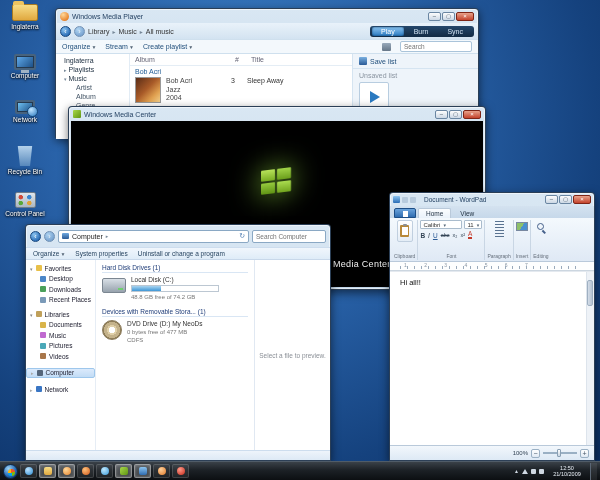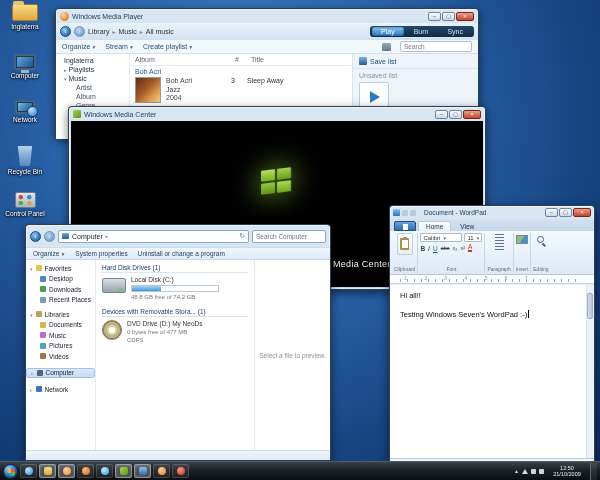--- a/index.html
+++ b/index.html
@@ -114,21 +114,21 @@
   .dvd-ico { width:20px; height:20px; border-radius:50%; flex:none; border:1px solid #8a7a5a;
     background:radial-gradient(circle, #fff 0 3px, #e0d0a8 3px 5px, #c4b28a 5px 8px, #907e58 8px 11px); }
   .drive-info { line-height:8px; }
   .capbar { width:88px; height:7px; border:1px solid #bcc7d2; background:#fff; margin:1px 0; }
   .capfill { width:34%; height:100%; background:linear-gradient(#a8d4f0,#3f97d6); }
   .free-text { color:#777; font-size:6px; }
   .exp-preview { width:76px; border-left:1px solid #e0e8f2; display:flex; align-items:center; justify-content:center; text-align:center; color:#8a8f96; padding:4px; }
   .exp-status { height:10px; background:linear-gradient(#eef4fb,#dde9f5); border-top:1px solid #cdddee; }
 
   
-  #wordpad { left:389px; top:205px; width:206px; height:269px; z-index:4; display:flex; flex-direction:column; }
+  #wordpad { left:389px; top:192px; width:206px; height:269px; z-index:4; display:flex; flex-direction:column; }
   .wp-titlebar { height:13px; display:flex; align-items:center; gap:2px; padding:0 3px; font-size:6.5px; color:#1c3a5c; }
   .qat-ico { width:7px; height:7px; border-radius:1px; background:linear-gradient(#8cc4f0,#2a6cb5); }
   .qat-mini { width:6px; height:6px; border-radius:1px; background:#b8cbdd; }
   .wp-title { margin-left:6px; }
   .wp-tabs { height:12px; display:flex; align-items:flex-end; gap:2px; padding:0 4px; background:linear-gradient(#d4e2f0,#c6d8ea); }
   .wp-appbtn { width:22px; height:10px; border-radius:2px 2px 0 0; background:linear-gradient(#6aa3dc,#2f6cb0); border:1px solid #1d4e86; position:relative; }
   .wp-appbtn::after { content:""; position:absolute; left:8px; top:2px; width:5px; height:6px; background:#fff; }
   .wp-tab { padding:1px 7px; font-size:6.5px; color:#234; border-radius:2px 2px 0 0; }
   .wp-tab.active { background:linear-gradient(#fbfdff,#eaf2fa); border:1px solid #b9c9da; border-bottom:none; }
   .ribbon { height:44px; display:flex; background:linear-gradient(#f4f9fd,#dfe9f5); border-bottom:1px solid #b9c9da; padding:2px 1px 1px 2px; }
@@ -468,21 +468,20 @@
         <span class="find-icon"></span>
         <div class="rlabel">Editing</div>
       </div>
     </div>
     <div class="ruler">
       <span class="ruler-nums">1 2 3 4 5 6 7</span>
       <span class="ruler-ticks"></span>
     </div>
     <div class="wp-doc">
       <div class="docline1">Hi all!!</div>
-      <div><span>Testing Windows Seven's WordPad :-)</span><span class="caret"></span></div>
       <div class="doc-scroll">
           <span class="doc-thumb"></span>
         </div>
     </div>
     <div class="wp-status">
       <span>100%</span>
       <span class="zbtn">−</span>
       <span class="ztrack">
           <span class="zthumb"></span>
         </span>

